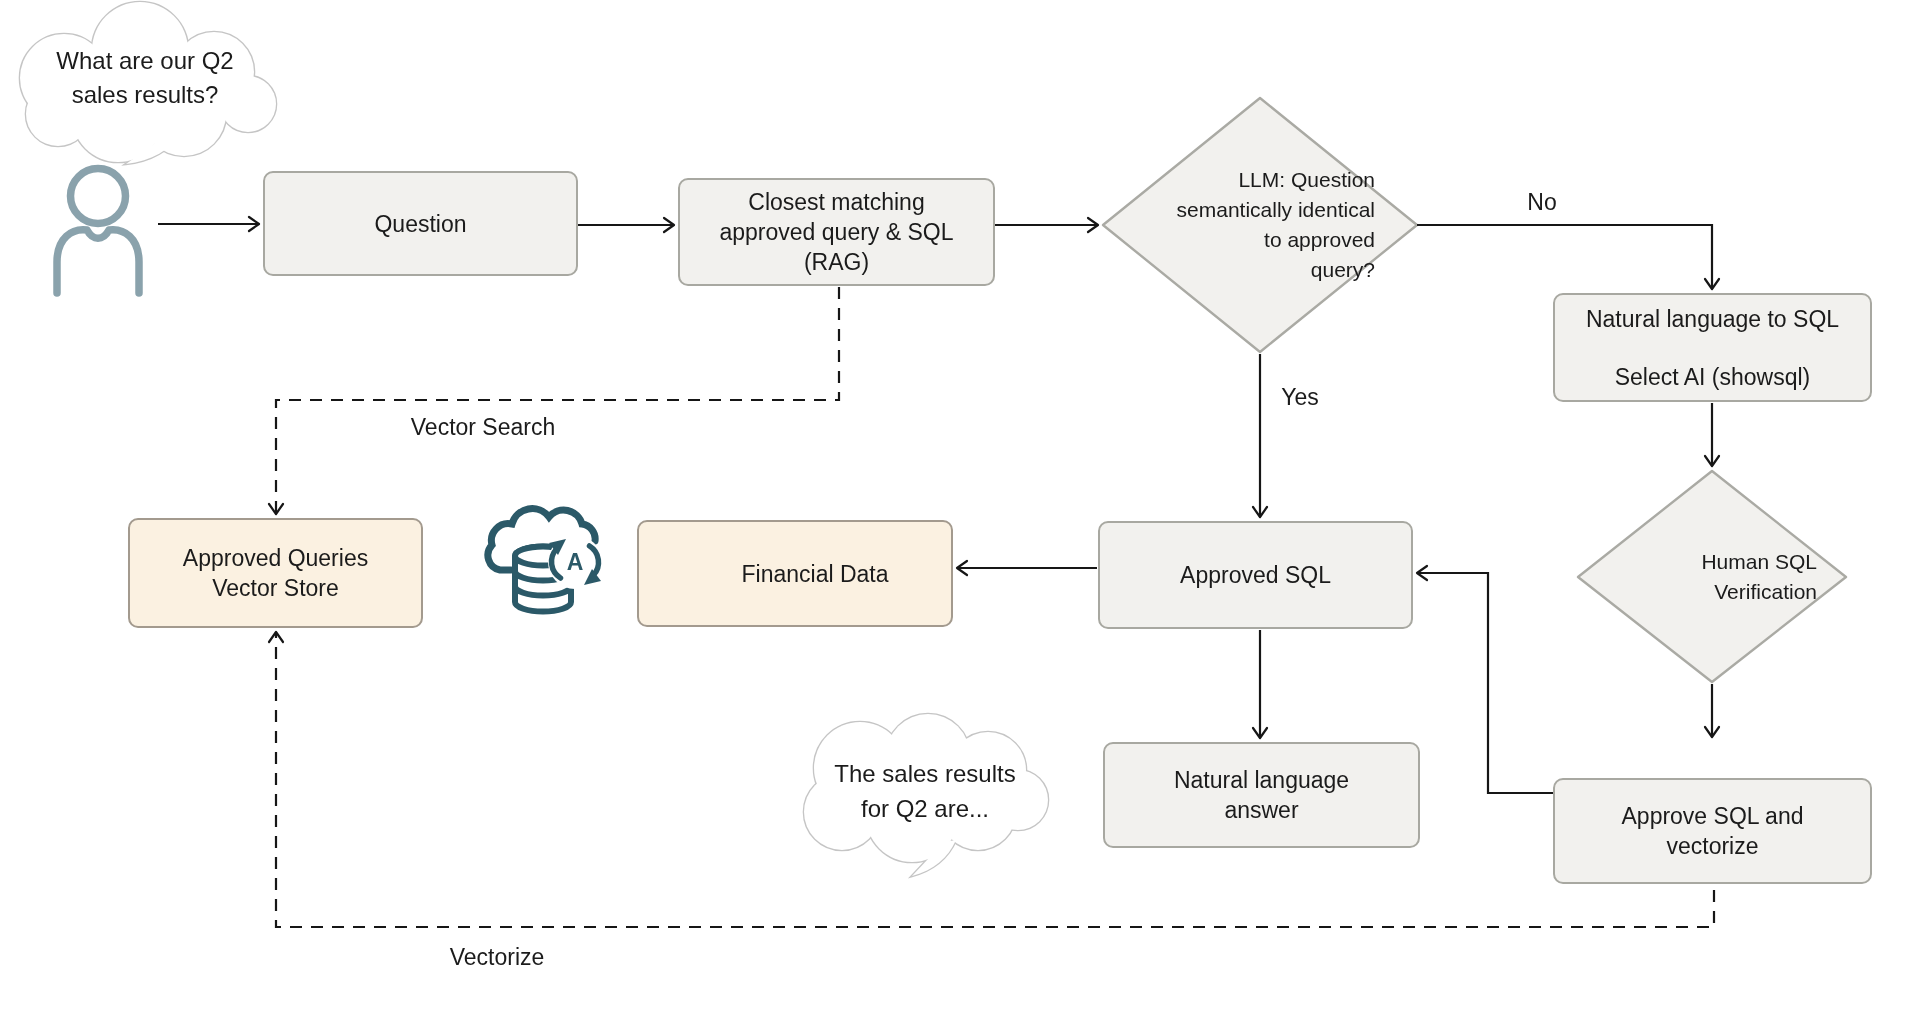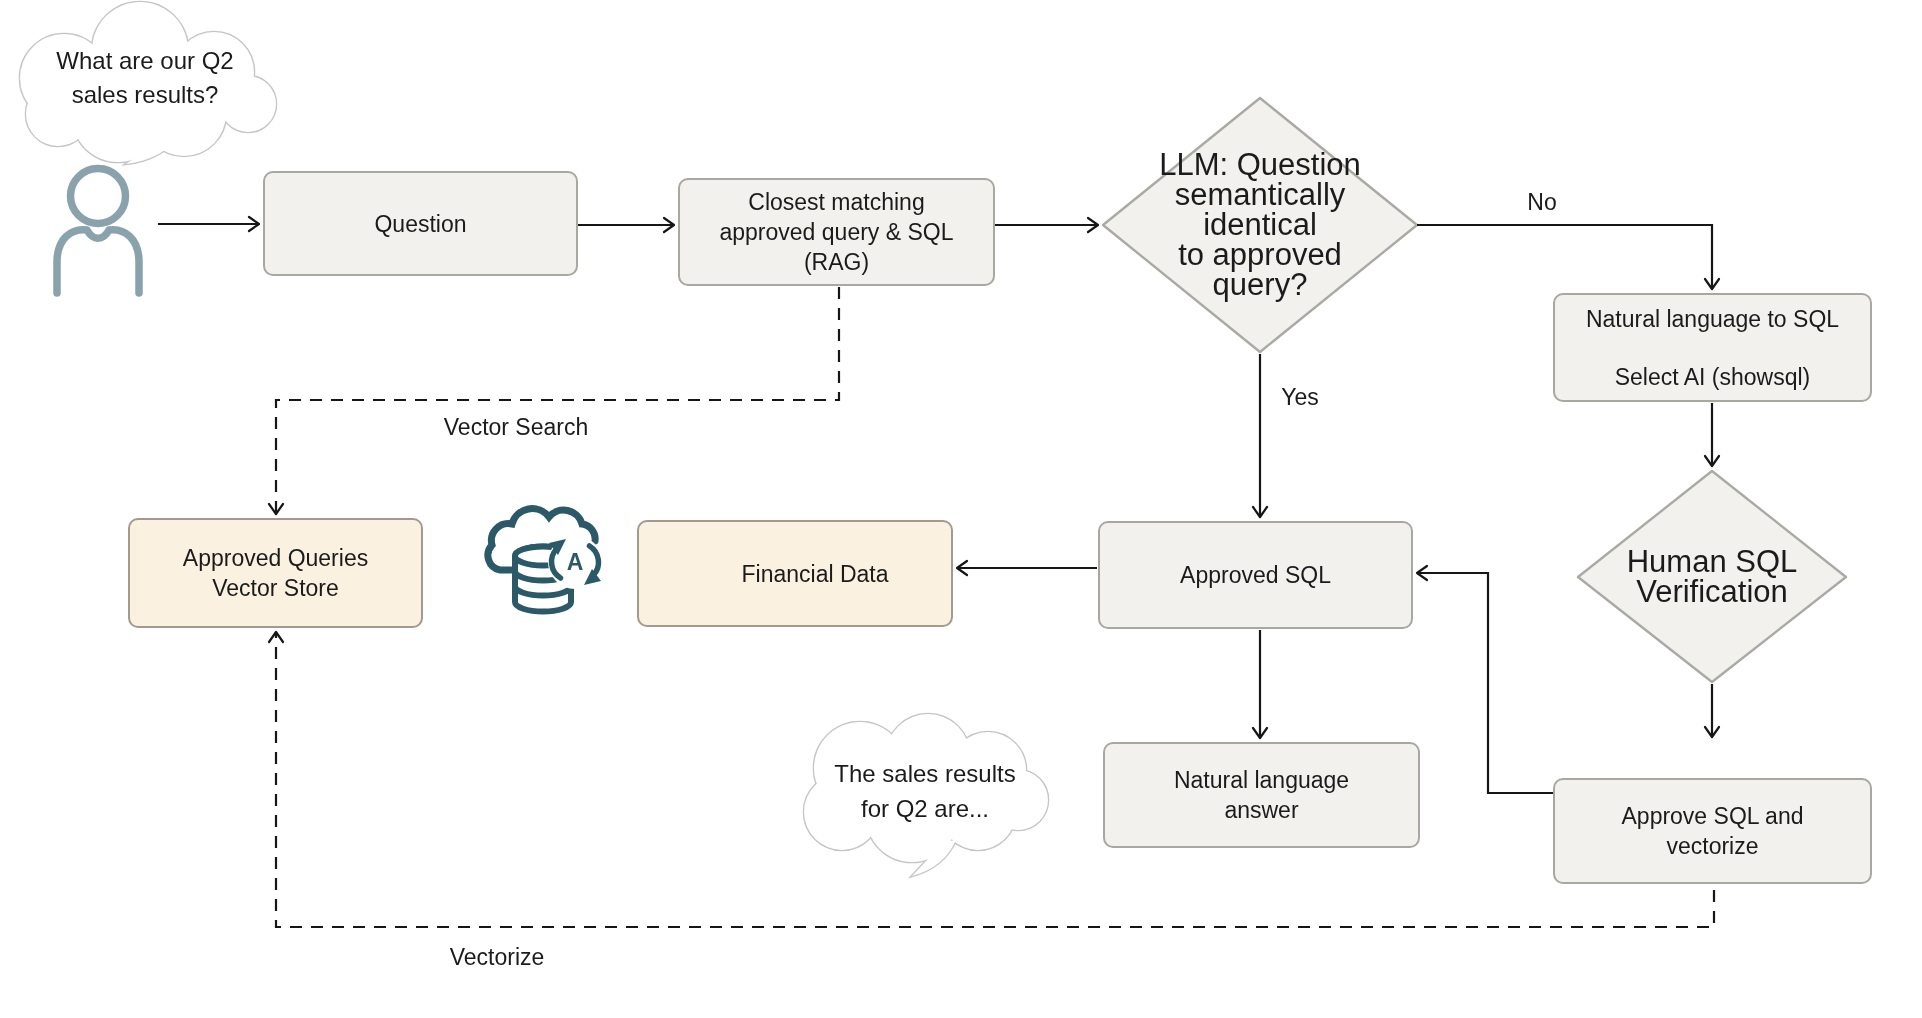--- a/index.html
+++ b/index.html
@@ -3,22 +3,22 @@
 <meta charset="utf-8">
 <style>
   html,body{margin:0;padding:0;background:#fff;}
   .canvas{position:relative;width:1922px;height:1018px;background:#ffffff;
           font-family:"Liberation Sans",sans-serif;color:#1b1b1b;overflow:hidden;}
   .layer{position:absolute;left:0;top:0;z-index:1;}
   .node{position:absolute;z-index:2;display:flex;flex-direction:column;align-items:center;justify-content:center;
         background:#f2f1ee;border:2px solid #a8a8a1;border-radius:10px;
         font-size:23px;line-height:30px;text-align:center;box-sizing:border-box;}
   .node.store{background:#fbf1e1;border-color:#a39a8e;}
-  .dtext{position:absolute;z-index:2;display:flex;flex-direction:column;align-items:center;justify-content:center;
-         font-size:31px;line-height:30px;text-align:center;}
+  .dtext{position:absolute;z-index:2;display:flex;flex-direction:column;align-items:flex-end;justify-content:center;
+         font-size:21px;line-height:30px;text-align:center;}
   .elabel{position:absolute;z-index:2;font-size:23px;text-align:center;}
   .btext{position:absolute;z-index:2;display:flex;flex-direction:column;align-items:center;justify-content:center;
          font-size:24px;line-height:35px;text-align:center;}
 </style>
 </head>
 <body>
 
 <div class="canvas">
 
   <svg class="layer" width="1922" height="1018" viewBox="0 0 1922 1018">
@@ -167,16 +167,16 @@
     <span>query?</span>
   </div>
 
   <div class="dtext" style="left:1607px;top:532px;width:210px;height:90px;">
     <span>Human SQL</span>
     <span>Verification</span>
   </div>
 
   <div class="elabel" style="left:1512px;top:189px;width:60px;">No</div>
   <div class="elabel" style="left:1272px;top:384px;width:56px;">Yes</div>
-  <div class="elabel" style="left:436px;top:414px;width:160px;">Vector Search</div>
+  <div class="elabel" style="left:403px;top:414px;width:160px;">Vector Search</div>
   <div class="elabel" style="left:420px;top:944px;width:154px;">Vectorize</div>
 
 </div>
 
 </body></html>

